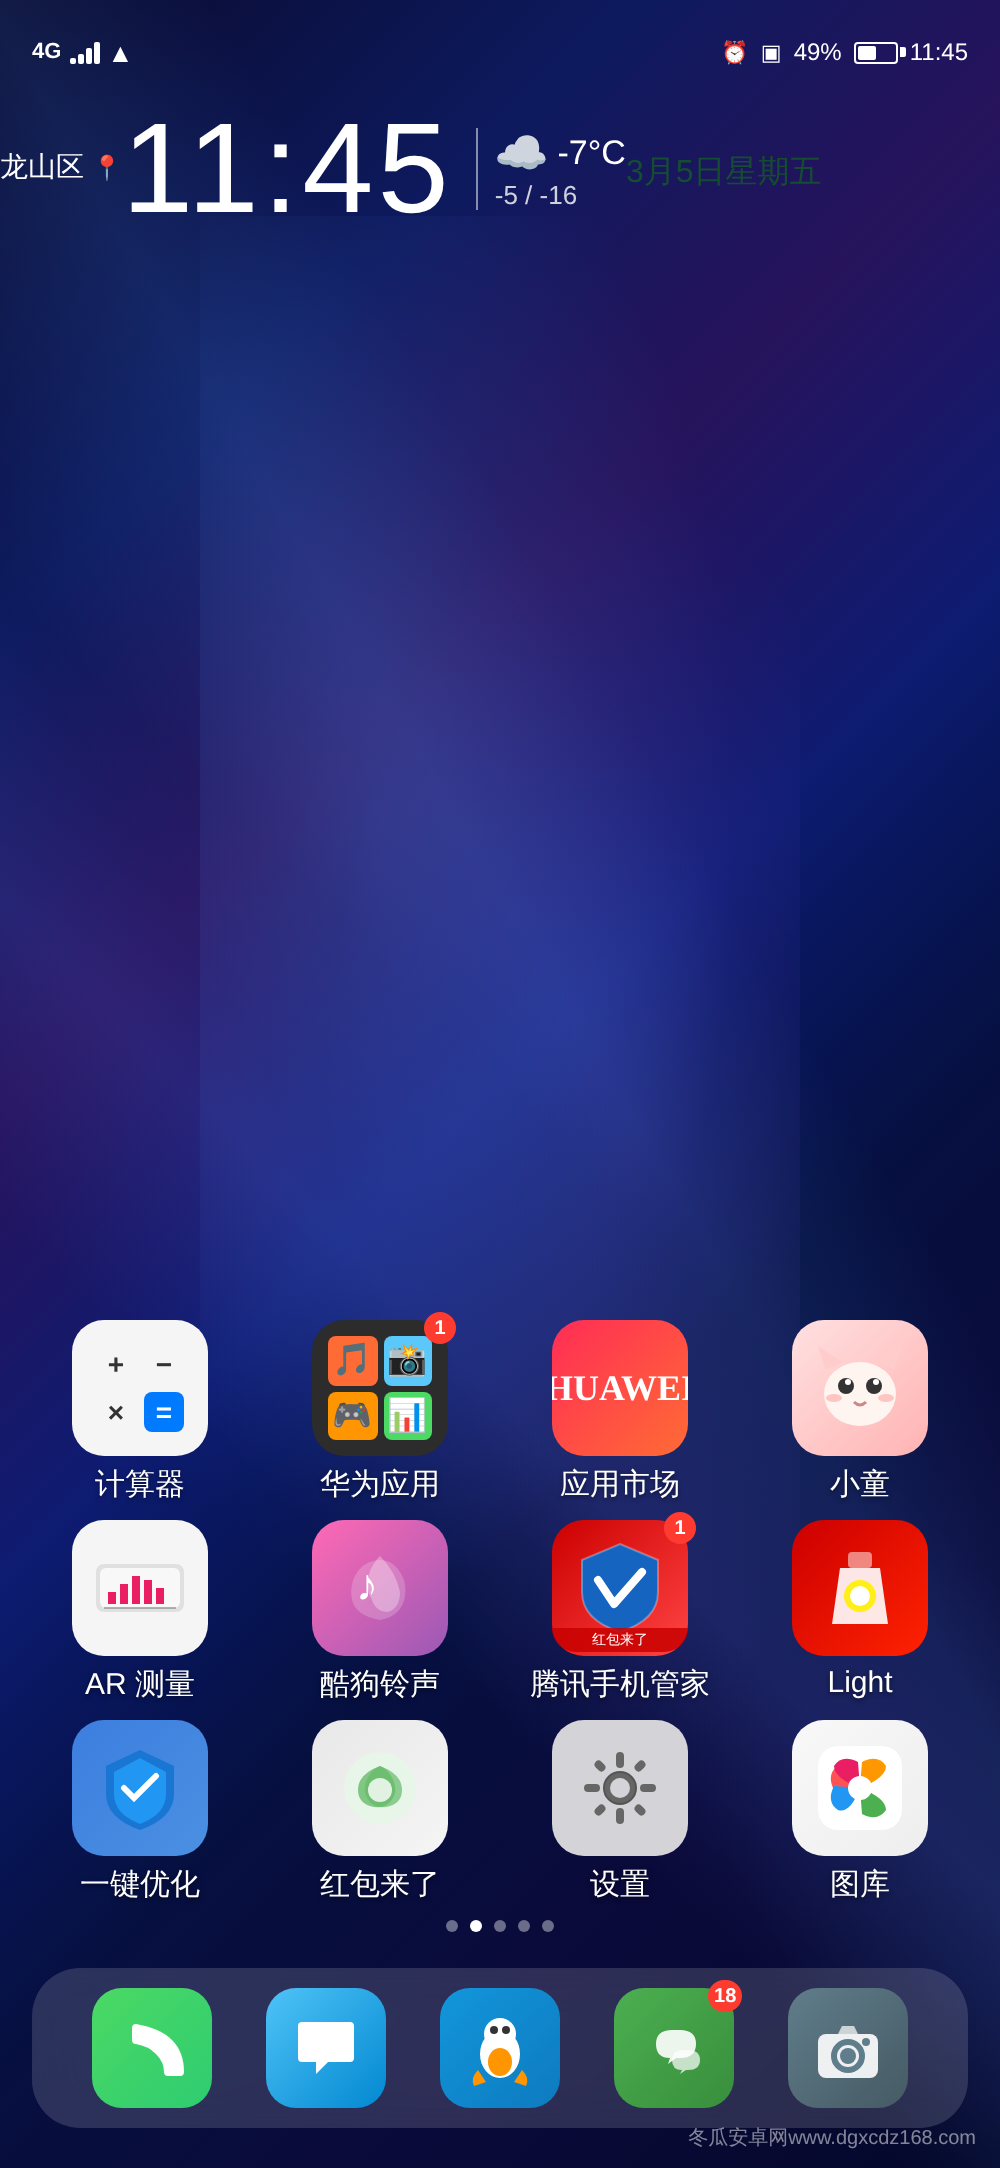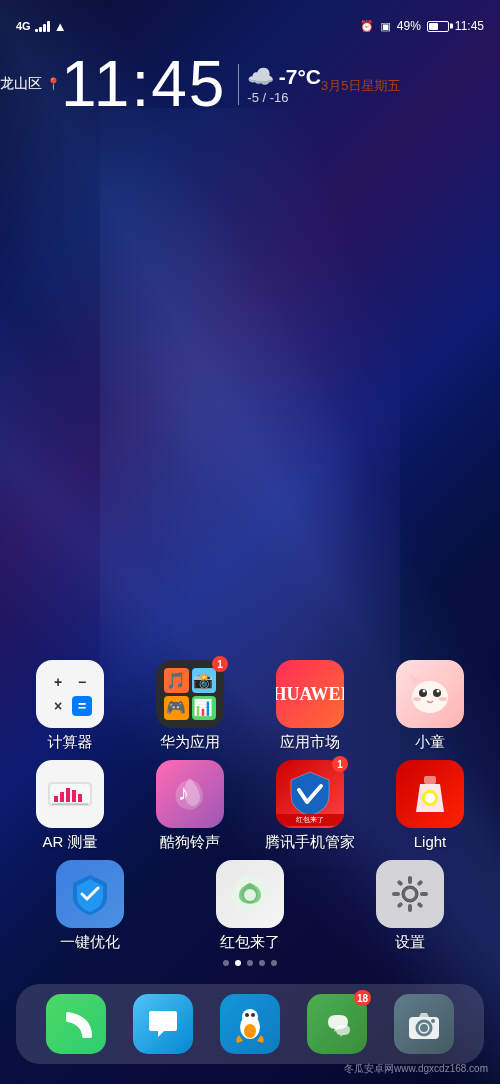--- a/index.html
+++ b/index.html
@@ -173,37 +173,37 @@
     .weather-right {
       display: flex;
       flex-direction: column;
       align-items: flex-start;
       padding-left: 8px;
       border-left: 1px solid rgba(255,255,255,0.5);
     }
 
     .weather-temp-main {
       color: white;
-      font-size: 21px;
-      font-weight: 700;
+      font-size: 17px;
+      font-weight: 400;
     }
 
     .weather-icon-cloud {
       font-size: 22px;
       color: rgba(200,220,255,0.9);
     }
 
     .weather-temp-range {
       color: rgba(255,255,255,0.8);
       font-size: 13px;
     }
 
     .date-row {
-      color: #c2410c;
-      font-size: 13px;
+      color: #14532d;
+      font-size: 16px;
       opacity: 0.9;
     }
 
     
     .app-grid-area {
       flex: 1;
       display: flex;
       flex-direction: column;
       justify-content: flex-end;
       padding: 0 10px 10px;
@@ -688,20 +688,37 @@
                   <rect x="32" y="34" width="6" height="4" rx="2" transform="rotate(45 35 36)"></rect>
                   <rect x="12" y="34" width="6" height="4" rx="2" transform="rotate(-45 15 36)"></rect>
                   <rect x="32" y="12" width="6" height="4" rx="2" transform="rotate(-45 35 14)"></rect>
                 </g>
               </svg>
             </div>
           </div>
           <span class="app-label">设置</span>
         </div>
 
+        <div class="app-item">
+          <div class="app-icon-wrapper">
+            <div class="app-icon icon-gallery">
+              <svg width="50" height="50" viewBox="0 0 50 50">
+                <rect x="4" y="4" width="42" height="42" rx="10" fill="white"></rect>
+
+                <path d="M25 25 Q20 12 14 14 Q8 18 12 26 Z" fill="#ff5252"></path>
+                <path d="M25 25 Q38 20 38 14 Q34 8 26 12 Z" fill="#ff9800"></path>
+                <path d="M25 25 Q38 30 38 36 Q34 42 26 38 Z" fill="#4caf50"></path>
+                <path d="M25 25 Q20 38 14 36 Q8 32 12 24 Z" fill="#2196f3"></path>
+                <path d="M25 25 Q12 20 12 14 Q16 8 24 12 Z" fill="#e91e63"></path>
+                <circle cx="25" cy="25" r="6" fill="white"></circle>
+              </svg>
+            </div>
+          </div>
+          <span class="app-label">图库</span>
+        </div>
       </div>
     </div>
 
     <div class="page-dots">
       <div class="page-dot"></div>
       <div class="page-dot active"></div>
       <div class="page-dot"></div>
       <div class="page-dot"></div>
       <div class="page-dot"></div>
     </div>

